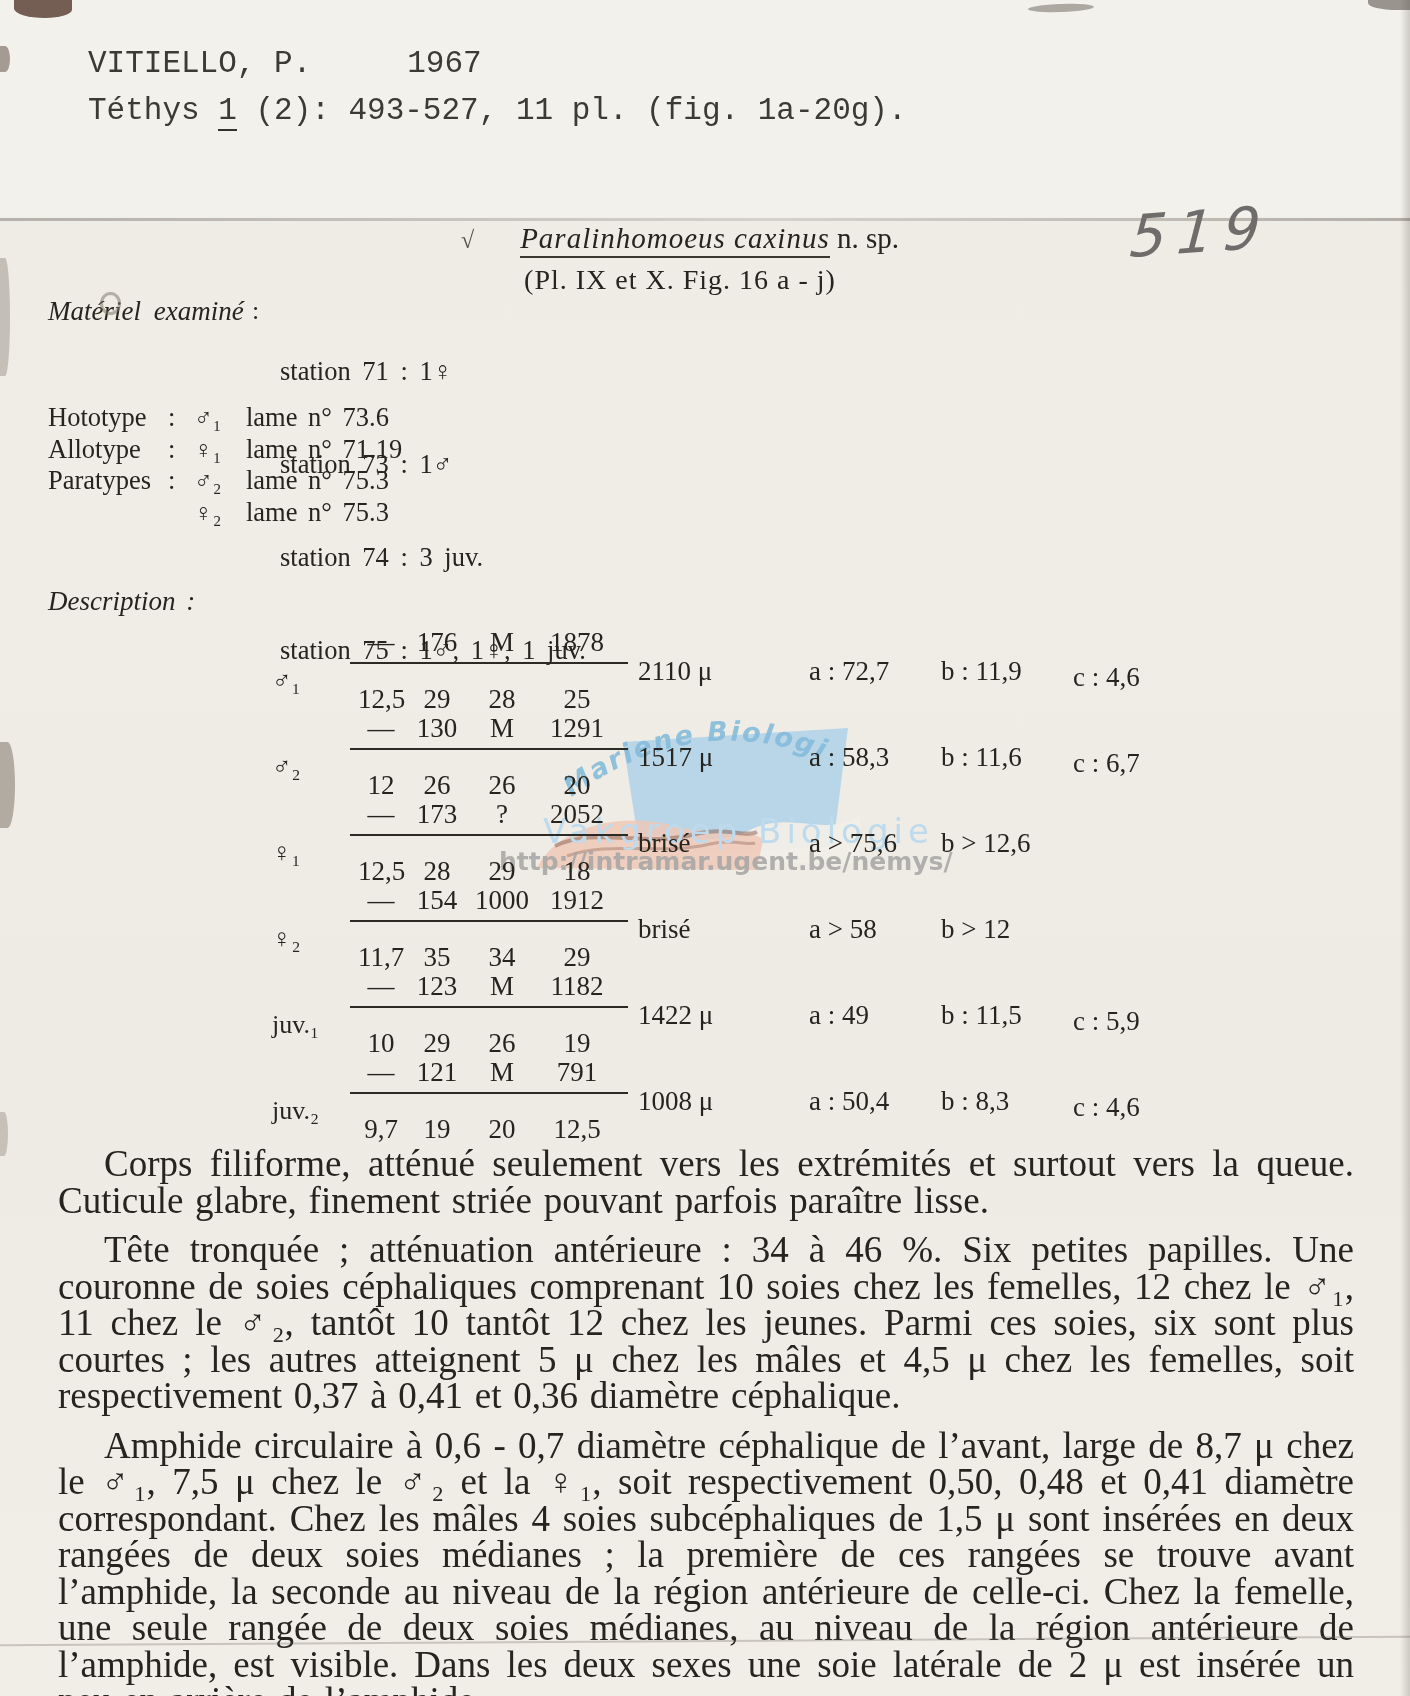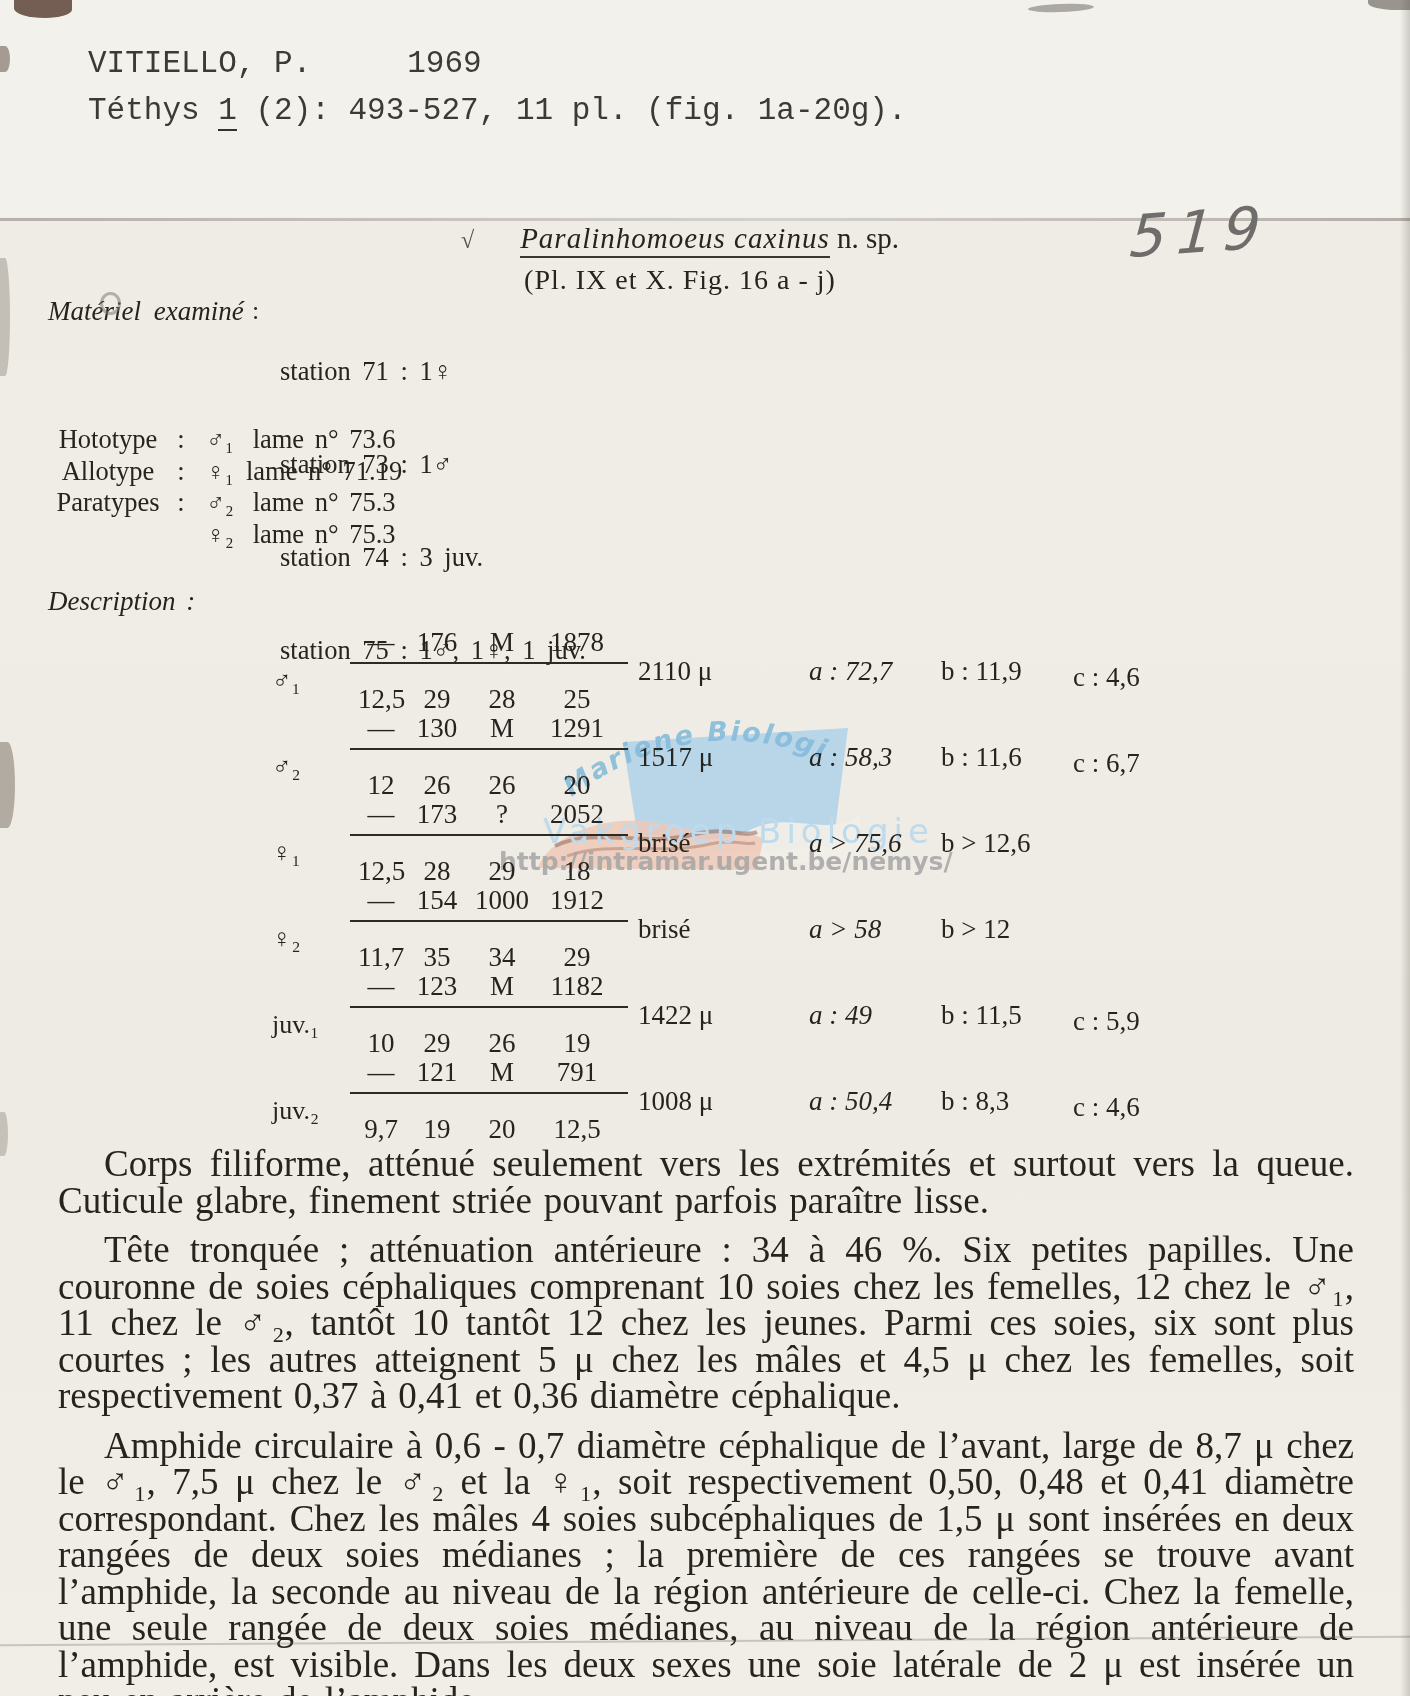--- a/index.html
+++ b/index.html
@@ -37,36 +37,36 @@
     letter-spacing:10px; transform:rotate(-4deg) skewX(-8deg); z-index:4;
   }
 
   
   #materiel-label{left:48px; top:296px; font-style:italic; font-size:27px; word-spacing:6px; white-space:nowrap;}
   #materiel-colon{left:252px; top:296px; font-size:26px;}
   #stations{left:280px; top:294px; font-size:26.5px; line-height:31px; white-space:pre;}
   .station-line{word-spacing:5px;}
 
   
-  #types{left:48px; top:424px; font-size:26.5px; line-height:30.5px;text-align:center;}
+  #types{left:48px; top:402px; font-size:26.5px; line-height:30.5px;}
   .trow{display:grid; grid-template-columns:120px 26px 52px auto; align-items:baseline;}
   .trow .sym{font-size:25px;}
   .trow .slide{word-spacing:4px;}
 
   
   #description-label{left:48px; top:586px; font-style:italic; font-size:27px; word-spacing:4px;}
   #measurements{left:272px; top:628px;}
   .mrow{display:flex; align-items:center; height:86px; font-size:27px; white-space:nowrap;}
   .mlabel{width:78px; font-size:26px; transform:translateY(10px);}
   .frac{display:inline-block;}
   .num,.den{display:grid; grid-template-columns:46px 66px 64px 86px; text-align:center; padding:0 8px;}
   .num{border-bottom:2px solid #2c2a25; padding-bottom:4px;}
   .den{padding-top:20px;}
   .mtotal{width:146px; margin-left:10px;}
-  .ra{width:120px; margin-left:25px;font-style:italic;}
+  .ra{width:120px; margin-left:25px;}
   .rb{width:120px; margin-left:12px;}
   .rc{width:110px; margin-left:12px;margin-top:12px;}
 
   
   #body-text{left:58px; top:1146px; width:1296px; font-size:37px; line-height:36.5px;
     text-align:justify; word-spacing:2.5px;}
   #body-text p{margin:0 0 13px 0; text-indent:46px;}
 
   
   #watermark{position:absolute; left:495px; top:698px; z-index:1; opacity:.9;}
@@ -99,21 +99,21 @@
     <path d="M 60,148 C 100,128 150,150 200,136 C 230,128 250,140 262,134" stroke="#7d4e3e" stroke-width="4" fill="none" opacity="0.5"></path>
     <path d="M 72,158 C 115,142 165,158 215,146 C 238,140 252,148 260,145" stroke="#8a5a48" stroke-width="3" fill="none" opacity="0.4"></path>
     <text font-family="DejaVu Sans, sans-serif" font-size="27" font-style="italic" font-weight="bold" fill="#79b7da" opacity="0.9" letter-spacing="2">
       <textPath href="#arcPath" startOffset="8">Mariene Biologie</textPath>
     </text>
     <text x="48" y="145" font-family="DejaVu Sans, sans-serif" font-size="34" fill="#b9d9ee" letter-spacing="5">Vakgroep Biologie</text>
     <text x="4" y="172" font-family="DejaVu Sans, sans-serif" font-size="25" font-weight="bold" fill="#9d9d9d" opacity="0.85">http://intramar.ugent.be/nemys/</text>
   </svg>
 
   <div id="header" class="layer">
-    <div><span>VITIELLO, P.</span><span class="gap"></span><span>1969</span></div>
+    <div><span>VITIELLO, P.</span><span class="gap"></span><span>1967</span></div>
     <div><span>Téthys </span><span class="u-thin">1</span><span> (2): 493-527, 11 pl. (fig. 1a-20g).</span></div>
   </div>
   <div id="header-seam"></div>
 
   <div id="species" class="layer">
     <div class="line1">
       <span class="check">√</span><span class="binomial">Paralinhomoeus caxinus</span><span> n. sp.</span>
     </div>
     <div class="line2">(Pl. IX et X. Fig. 16 a - j)</div>
   </div>

